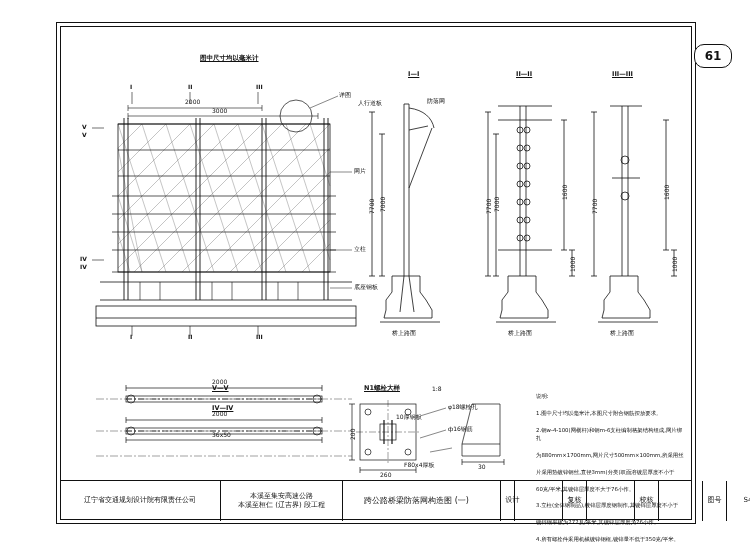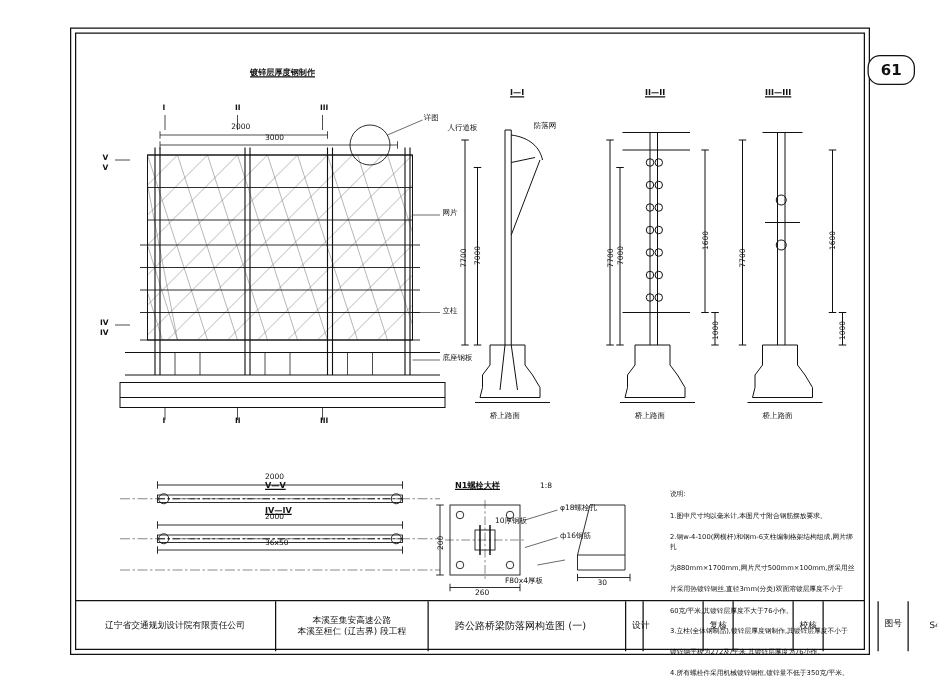--- a/index.html
+++ b/index.html
@@ -25,21 +25,21 @@
 </style>
 </head>
 <body>
 
 <div id="sheet">
 
   <div class="frame"></div>
   <div class="frame-in"></div>
   <div class="pgbadge">61</div>
 
-  <div class="tcap" style="left:200px;top:54px;">镀锌层厚度钢制作</div>
+  <div class="tcap" style="left:200px;top:54px;">图中尺寸均以毫米计</div>
 
   <svg width="750" height="545">
 
     <g stroke="#111" stroke-width="0.6" fill="none">
       <line x1="128" y1="108" x2="262" y2="108"></line>
       <line x1="128" y1="105" x2="128" y2="111"></line>
       <line x1="262" y1="105" x2="262" y2="111"></line>
       <line x1="128" y1="116" x2="318" y2="116"></line>
       <line x1="128" y1="113" x2="128" y2="119"></line>
       <line x1="318" y1="113" x2="318" y2="119"></line>

